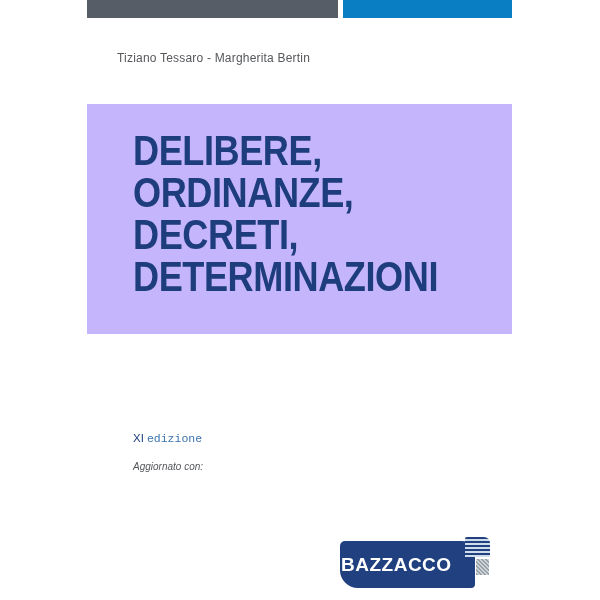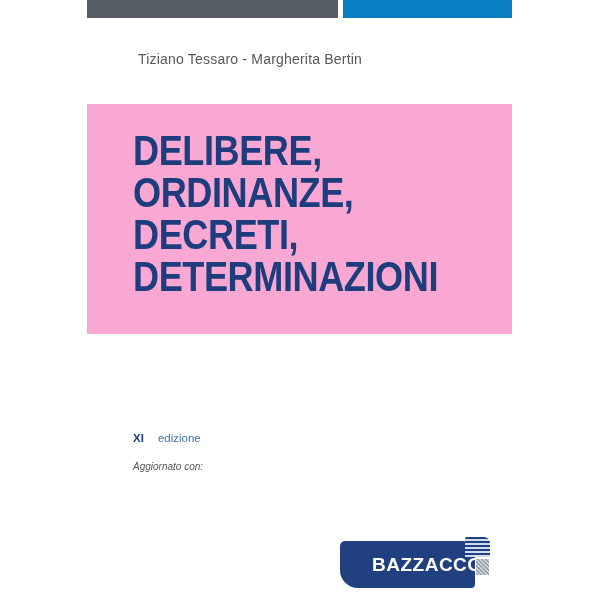--- a/index.html
+++ b/index.html
@@ -13,56 +13,56 @@
   }
   .bar-gray {
     position: absolute; left: 87px; top: 0; width: 251px; height: 18px;
     background: #575d66;
   }
   .bar-blue {
     position: absolute; left: 343px; top: 0; width: 169px; height: 18px;
     background: #0a7ec2;
   }
   .authors {
-    position: absolute; left: 138px; top: 51px;
-    font-size: 14px; color: #55575b; letter-spacing: 0.2px;
+    position: absolute; left: 117px; top: 51px;
+    font-size: 12px; color: #55575b; letter-spacing: 0.2px;
   }
   .title-box {
     position: absolute; left: 87px; top: 104px; width: 425px; height: 230px;
-    background: #f9a8d4;
+    background: #c4b5fd;
   }
   .title {
     position: absolute; left: 46px; top: 26px;
     font-weight: bold; font-size: 42px; line-height: 42px;
     color: #1e3d7c; letter-spacing: -0.5px; white-space: nowrap;
     transform: scaleX(0.86); transform-origin: 0 0;
   }
   .subtitle {
     position: absolute; left: 133px; top: 361px; width: 332px;
     font-size: 14px; line-height: 23px; color: #3b3c3e;
   }
   .edition {
     position: absolute; left: 133px; top: 432px; font-size: 11.5px;
   }
-  .ed-num { color: #1e3d7c; font-weight: bold; }
-  .ed-label { color: #3c74b0; margin-left: 14px; }
+  .ed-num { color: #1e3d7c; font-weight: normal; }
+  .ed-label { color: #3c74b0; margin-left: 3px; font-family: Liberation Mono, monospace; }
   .updates {
     position: absolute; left: 133px; top: 458px;
     font-size: 10px; line-height: 18px; color: #55575b; font-style: italic;
   }
   .upd-item .bullet { font-size: 8px; margin-right: 4px; vertical-align: 1px; }
   .logo {
     position: absolute; left: 340px; top: 541px; width: 135px; height: 47px;
     background: #20407f;
     border-radius: 5px 13px 4px 18px;
     display: flex; align-items: center;
   }
   .logo-text {
     color: #ffffff; font-weight: bold; font-size: 19px;
-    letter-spacing: 0.5px; padding-left: 32px;
+    letter-spacing: 0.5px; padding-left: 1px;
   }
   .stripes {
     position: absolute; left: 465px; top: 537px; width: 25px; height: 20px;
     background: repeating-linear-gradient(180deg, #20407f 0 2px, #cfdceb 2px 4px);
     border-radius: 2px 6px 0 0;
   }
   .pixelmark {
     position: absolute; left: 476px; top: 559px; width: 13px; height: 16px;
     background-image: linear-gradient(45deg, #98a0a8 25%, #cfd4d9 25% 50%, #98a0a8 50% 75%, #cfd4d9 75%);
     background-size: 4px 4px;

